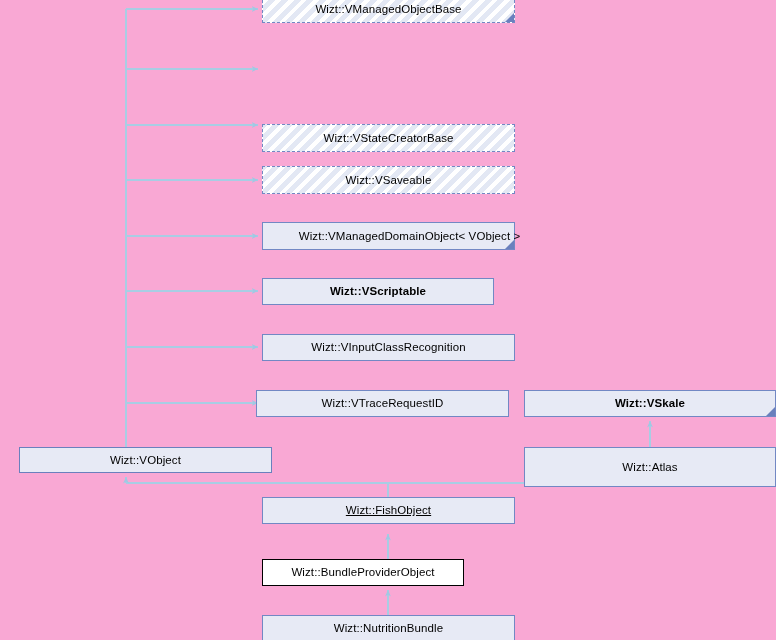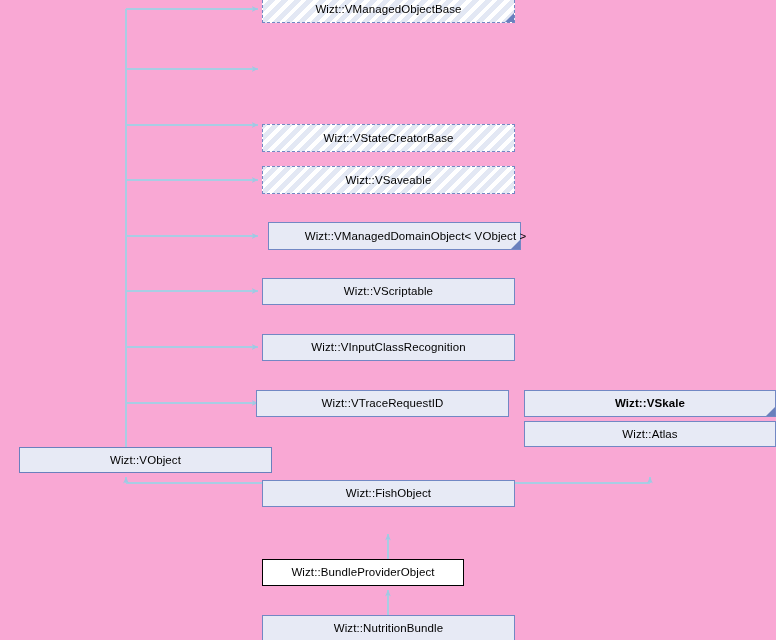--- a/index.html
+++ b/index.html
@@ -121,44 +121,44 @@
   <div class="node abstract" style="left: 262px; top: -5px; width: 253px; height: 28px;">
     <span class="node-label">Wizt::VManagedObjectBase</span>
   <span class="corner-fold"></span>
     </div>
   <div class="node abstract" style="left: 262px; top: 104px; width: 253px; height: 28px; margin-top: 20px;">
     <span class="node-label">Wizt::VStateCreatorBase</span>
   </div>
   <div class="node abstract" style="left: 262px; top: 166px; width: 253px; height: 28px;">
     <span class="node-label">Wizt::VSaveable</span>
   </div>
-  <div class="node solid" style="left: 268px; top: 222px; width: 253px; height: 28px; padding-left: 42px;">
+  <div class="node solid" style="left: 262px; top: 222px; width: 253px; height: 28px; padding-left: 42px;">
     <span class="node-label">Wizt::VManagedDomainObject&lt; VObject &gt;</span>
   <span class="corner-fold"></span>
     </div>
-  <div class="node solid" style="left: 262px; top: 278px; width: 253px; height: 27px;">
+  <div class="node solid" style="left: 262px; top: 278px; width: 232px; height: 27px; font-weight: bold;">
     <span class="node-label">Wizt::VScriptable</span>
   </div>
   <div class="node solid" style="left: 262px; top: 334px; width: 253px; height: 27px;">
     <span class="node-label">Wizt::VInputClassRecognition</span>
   </div>
   <div class="node solid" style="left: 256px; top: 390px; width: 253px; height: 27px;">
     <span class="node-label">Wizt::VTraceRequestID</span>
   </div>
   <div class="node solid" style="left: 524px; top: 390px; width: 252px; height: 27px; font-weight: bold;">
     <span class="node-label">Wizt::VSkale</span>
   <span class="corner-fold"></span>
     </div>
   <div class="node strong" style="left: -1px; top: 447px; width: 253px; height: 26px;">
     <span class="node-label">Wizt::VObject</span>
   </div>
-  <div class="node solid" style="left: 524px; top: 421px; width: 252px; height: 26px;">
+  <div class="node solid" style="left: 524px; top: 447px; width: 252px; height: 40px;">
     <span class="node-label">Wizt::Atlas</span>
   </div>
-  <div class="node solid" style="left: 262px; top: 480px; width: 253px; height: 27px;">
+  <div class="node solid" style="left: 262px; top: 497px; width: 253px; height: 27px; text-decoration: underline;">
     <span class="node-label">Wizt::FishObject</span>
   </div>
   <div class="node current" style="left: 262px; top: 559px; width: 202px; height: 27px;">
     <span class="node-label">Wizt::BundleProviderObject</span>
   </div>
   <div class="node solid" style="left: 262px; top: 615px; width: 253px; height: 27px;">
     <span class="node-label">Wizt::NutritionBundle</span>
   </div>
 
 </div>

